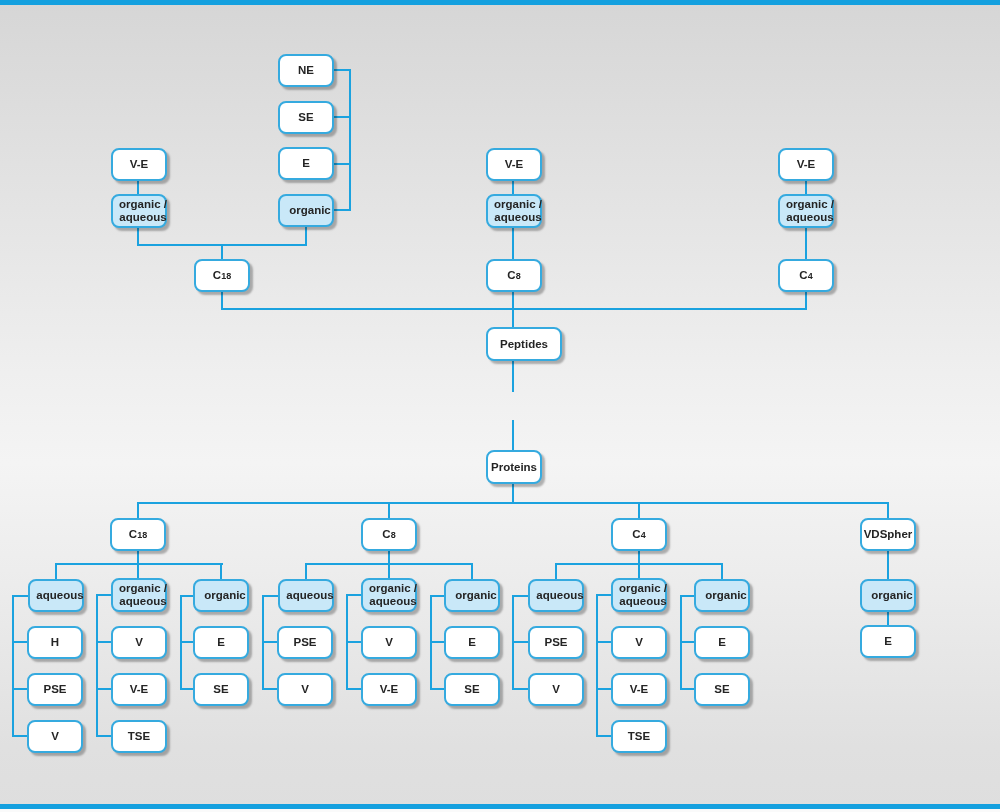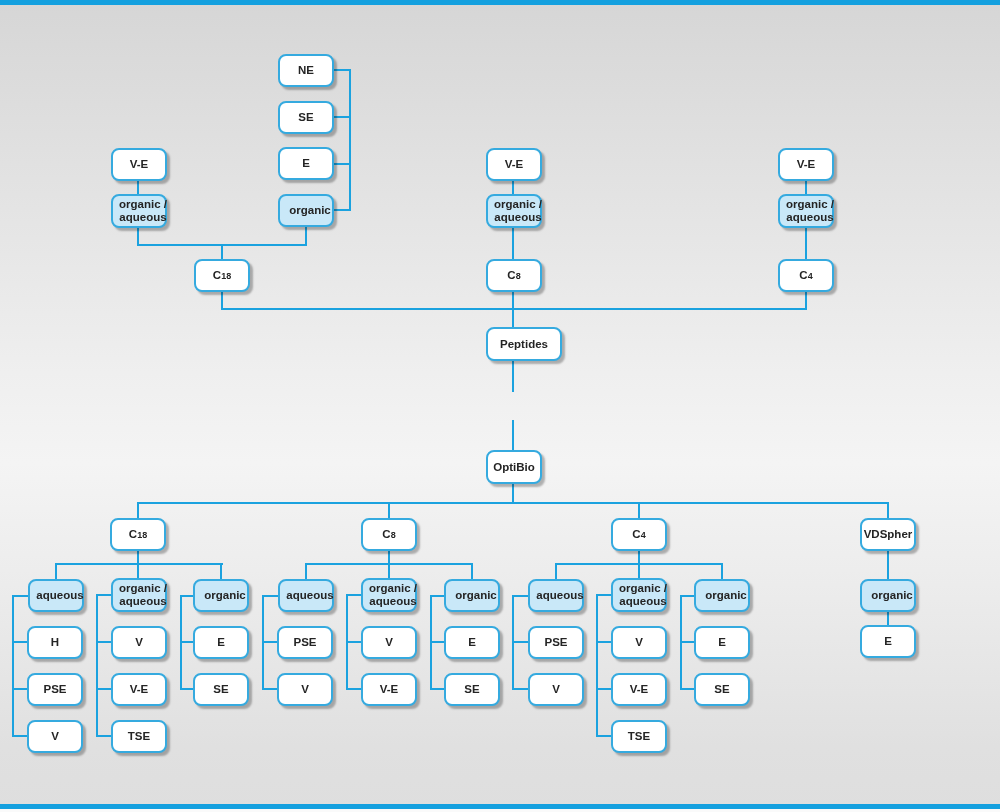--- a/index.html
+++ b/index.html
@@ -159,21 +159,21 @@
         <div>organic /</div>
         <div>aqueous</div>
       </div>
       <div class="node" style="left: 778px; top: 259px; width: 56px; height: 33px;">
         <div>C<span class="digits">4</span></div>
       </div>
       <div class="node" style="left: 486px; top: 327px; width: 76px; height: 34px;">
         <div>Peptides</div>
       </div>
       <div class="node" style="left: 486px; top: 450px; width: 56px; height: 34px;">
-        <div>OptiBio</div>
+        <div>Proteins</div>
       </div>
       <div class="node" style="left: 110px; top: 518px; width: 56px; height: 33px;">
         <div>C<span class="digits">18</span></div>
       </div>
       <div class="node lightblue" style="left: 28px; top: 579px; width: 56px; height: 33px;">
         <div>aqueous</div>
       </div>
       <div class="node" style="left: 27px; top: 626px; width: 56px; height: 33px;">
         <div>H</div>
       </div>

